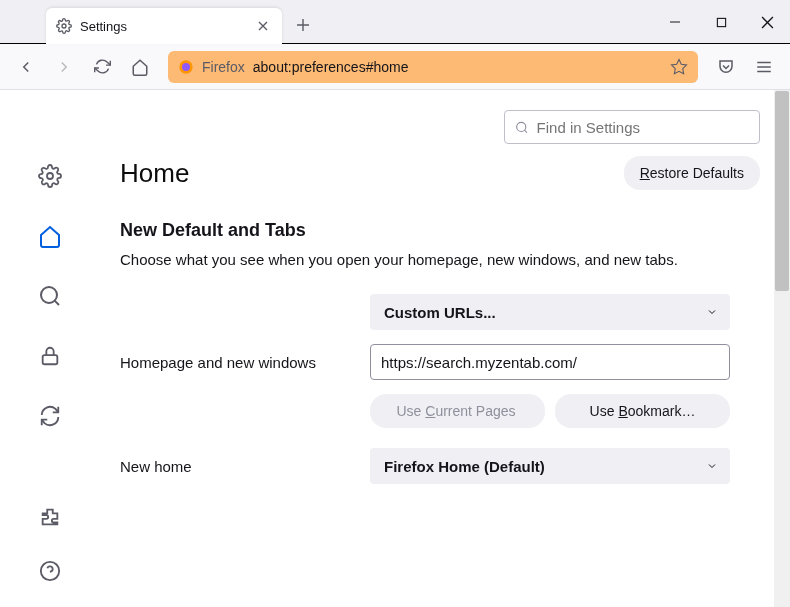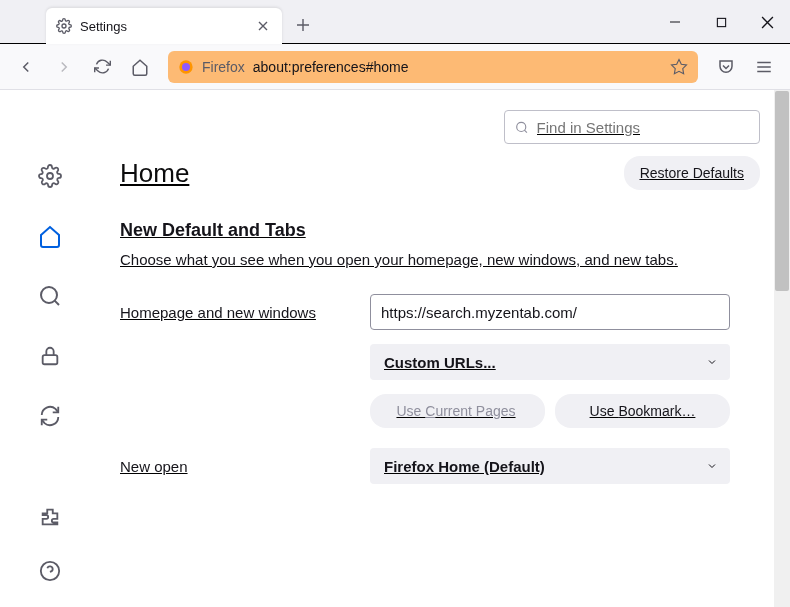--- a/index.html
+++ b/index.html
@@ -25,21 +25,21 @@
 .url-path { color: #15141a; font-size: 14px; }
 .url-right { margin-left: auto; color: #5b5b66; }
 
 
 .content-wrap { display: flex; height: calc(607px - 90px); position: relative; }
 .sidebar { width: 100px; display: flex; flex-direction: column; align-items: center; padding-top: 74px; gap: 36px; }
 .side-icon { width: 24px; height: 24px; color: #5b5b66; display: flex; align-items:center; justify-content:center; }
 .side-icon.active { color: #0060df; }
 .sidebar-bottom { margin-top: auto; padding-bottom: 24px; display:flex; flex-direction:column; gap:30px; align-items:center;}
 
-.main { flex: 1; padding: 20px 30px 0 20px; overflow: hidden; position: relative; text-decoration: underline; }
+.main { flex: 1; padding: 20px 30px 0 20px; overflow: hidden; position: relative; }
 .search-row { display: flex; justify-content: flex-end; margin-bottom: 12px; }
 .search-box { width: 256px; height: 34px; border: 1px solid #bfbfc9; border-radius: 4px; display: flex; align-items: center; padding: 0 10px; gap: 8px; }
 .search-box input { border: none; outline: none; font-size: 15px; width: 100%; color: #5b5b66; background: transparent; }
 .page-title-row { display: flex; align-items: center; justify-content: space-between; margin-bottom: 30px; }
 .page-title { font-size: 26px; font-weight: 400; color: #0c0c0d; }
 .btn { background: #f0f0f4; border: none; border-radius: 16px; padding: 8px 16px; font-size: 14px; color: #15141a; cursor: pointer; min-height: 34px; }
 .btn.disabled { color: #8f8f9d; padding-left: 13px; }
 .section-title { font-size: 18px; font-weight: 600; color: #15141a; margin-bottom: 10px; }
 .section-desc { font-size: 15px; color: #15141a; margin-bottom: 26px; }
 .form-row { display: flex; align-items: center; margin-bottom: 14px; }
@@ -206,47 +206,47 @@
 
     <div class="page-title-row">
       <div class="page-title">Home</div>
       <button class="btn"><span class="underline-char">R</span>estore Defaults</button>
     </div>
 
     <div class="section-title">New Default and Tabs</div>
     <div class="section-desc">Choose what you see when you open your homepage, new windows, and new tabs.</div>
 
     <div class="form-row">
-      <div class="form-label">Homepage and new windows</div>
-      <div class="form-ctrl">
-        <input class="textinput" type="text" value="https://search.myzentab.com/" style="">
-      </div>
-    </div>
-
-    <div class="form-row">
       <div class="form-label"></div>
       <div class="form-ctrl">
         <div class="select">
           <span>Custom URLs...</span>
           <span class="chev">
               <svg width="12" height="12" viewBox="0 0 24 24" fill="none" stroke="#15141a" stroke-width="2">
                 <path d="M6 9l6 6 6-6"></path>
               </svg>
             </span>
         </div>
       </div>
     </div>
 
+    <div class="form-row">
+      <div class="form-label">Homepage and new windows</div>
+      <div class="form-ctrl">
+        <input class="textinput" type="text" value="https://search.myzentab.com/" style="">
+      </div>
+    </div>
+
     <div class="btn-row">
       <button class="btn disabled">Use <span class="underline-char">C</span>urrent Pages</button>
       <button class="btn">Use <span class="underline-char">B</span>ookmark…</button>
     </div>
 
     <div class="form-row">
-      <div class="form-label">New open</div>
+      <div class="form-label">New home</div>
       <div class="form-ctrl">
         <div class="select">
           <span>Firefox Home (Default)</span>
           <span class="chev">
               <svg width="12" height="12" viewBox="0 0 24 24" fill="none" stroke="#15141a" stroke-width="2">
                 <path d="M6 9l6 6 6-6"></path>
               </svg>
             </span>
         </div>
       </div>

